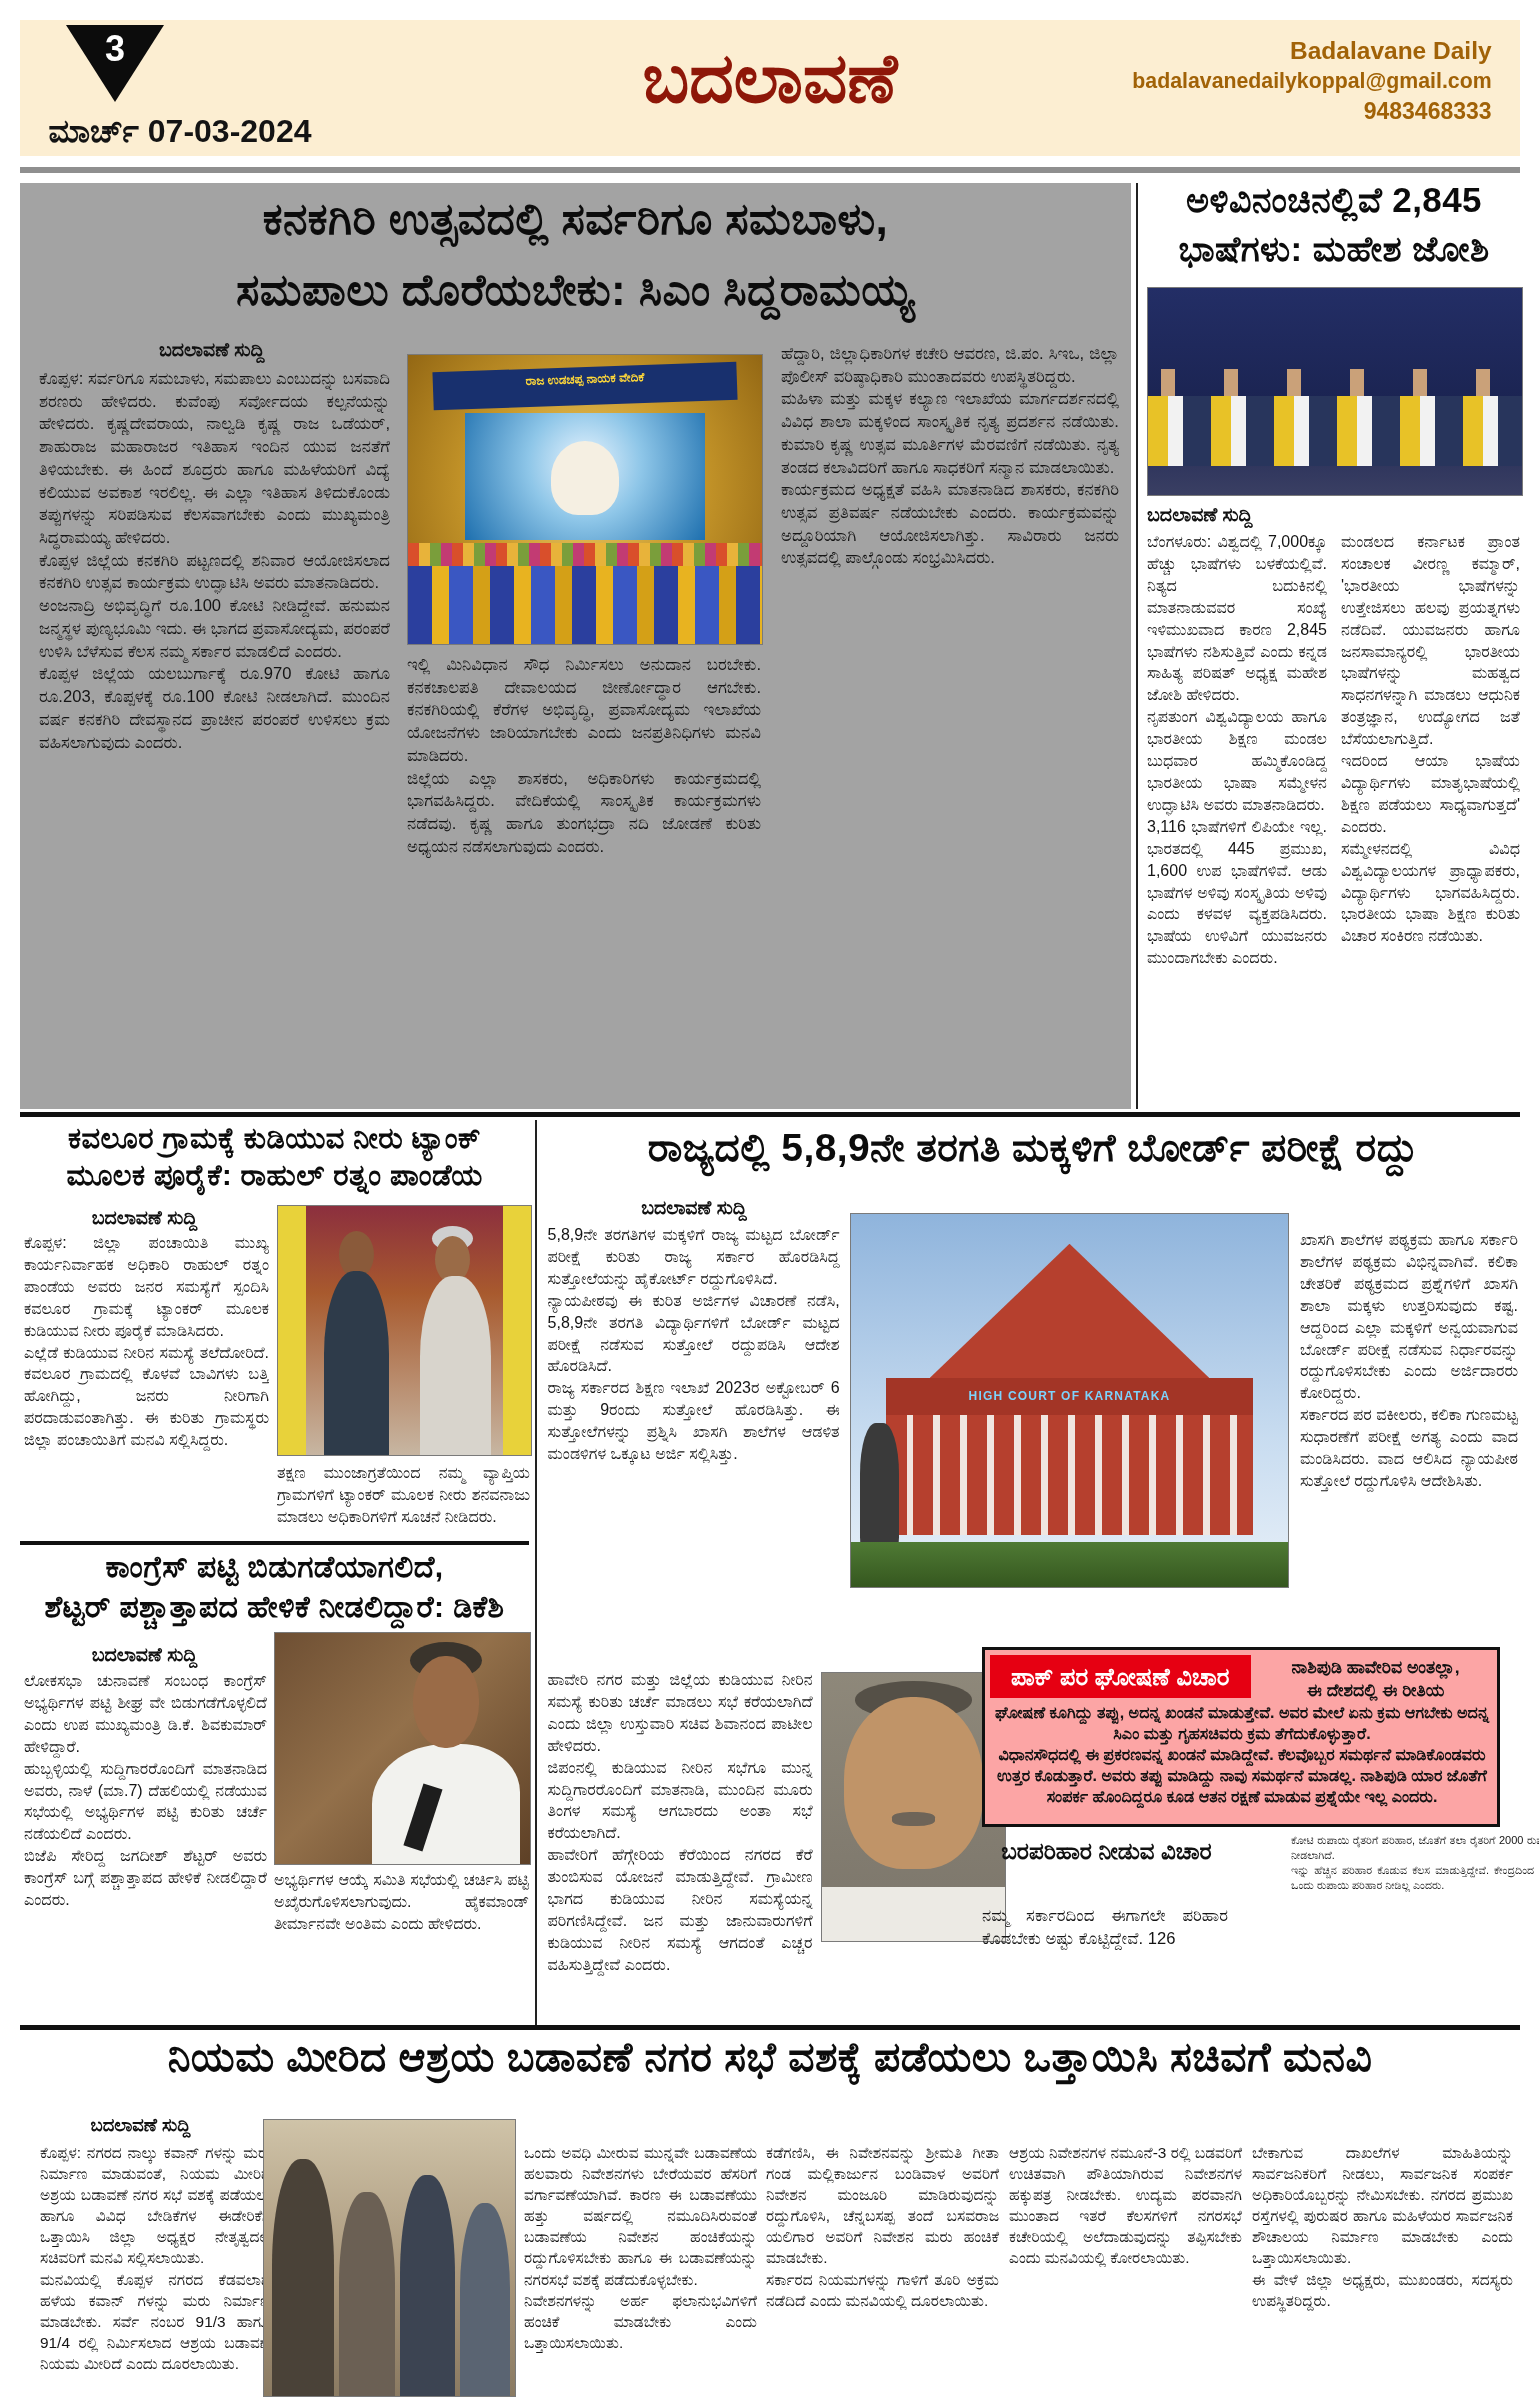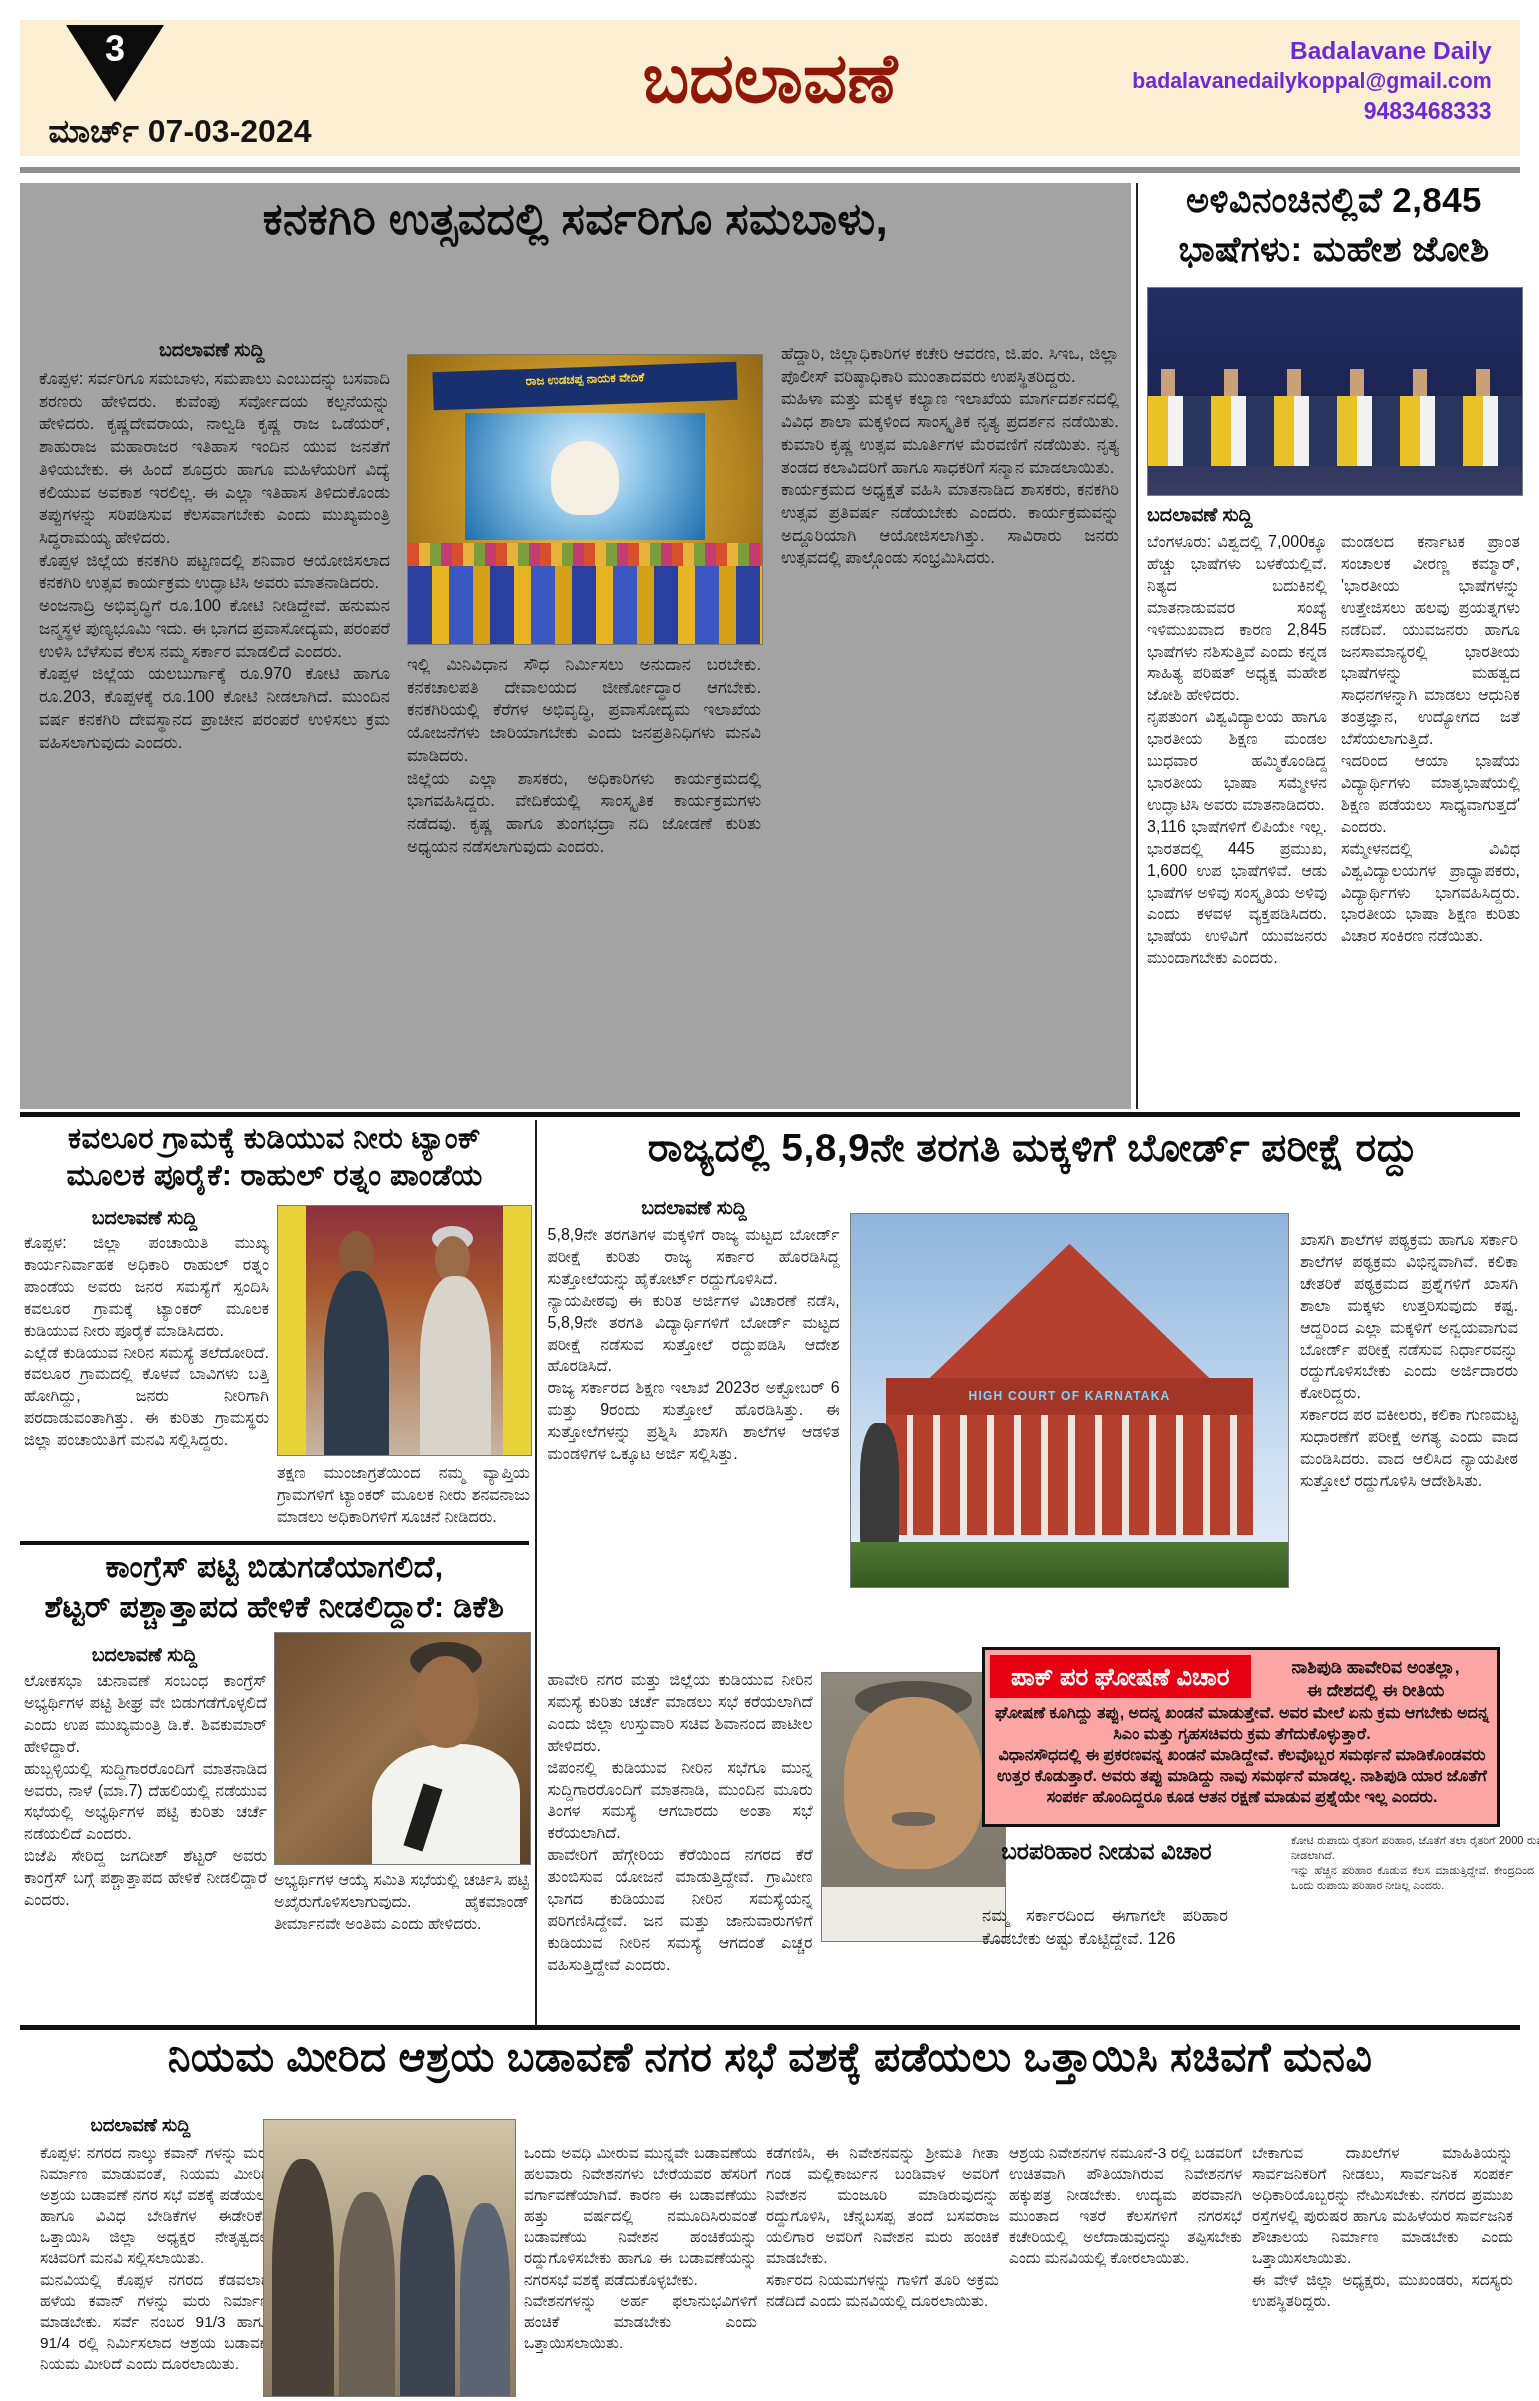--- a/index.html
+++ b/index.html
@@ -14,21 +14,21 @@
   
   #header{position:absolute;left:20px;top:20px;width:1500px;height:136px;background:#fceed2;}
   #page-tri{position:absolute;left:46px;top:4.7px;width:0;height:0;
             border-left:49px solid transparent;border-right:49px solid transparent;
             border-top:77px solid #0c0c0c;}
   #page-num{position:absolute;left:46px;top:8px;width:98px;text-align:center;
             font-size:36px;font-weight:700;color:#fff;}
   #date{position:absolute;left:28.4px;top:93px;font-size:32px;font-weight:800;color:#141414;}
   #masthead{position:absolute;left:0;top:19px;width:100%;text-align:center;
             font-size:69px;font-weight:800;color:#8e1708;}
-  #contact{position:absolute;right:28.4px;top:14.2px;text-align:right;font-weight:800;color:#6d28d9;line-height:1.35;}
+  #contact{position:absolute;right:28.4px;top:14.2px;text-align:right;font-weight:800;color:#a16207;line-height:1.35;}
   #paper-name{font-size:24.5px;} #email{font-size:21.3px;} #phone{font-size:23px;}
   #rule-header{left:20px;top:167px;width:1500px;height:5.5px;background:#8f8f8f;}
   
   #a1{position:absolute;left:20px;top:183px;width:1111px;height:926px;background:#a3a3a3;}
   #a1 .hl{left:8px;width:1095px;font-size:44px;}
   #a1-h1{top:11px;} #a1-h2{top:82px;}
   #a1-byline{left:14.2px;top:156px;width:355px;}
   #a1-c1{left:19px;top:185px;width:351px;height:730px;}
   #a1-c2{left:387px;top:471px;width:354px;height:442px;}
   #a1-c3{left:761px;top:160px;width:338px;height:752px;}
@@ -161,20 +161,21 @@
     <div id="contact">
       <div id="paper-name">Badalavane Daily</div>
       <div id="email">badalavanedailykoppal@gmail.com</div>
       <div id="phone">9483468333</div>
     </div>
   </div>
   <div class="rule" id="rule-header"></div>
 
   <div id="a1">
     <div class="hl" id="a1-h1">ಕನಕಗಿರಿ ಉತ್ಸವದಲ್ಲಿ ಸರ್ವರಿಗೂ ಸಮಬಾಳು,</div>
+    <div class="hl" id="a1-h2">ಸಮಪಾಲು ದೊರೆಯಬೇಕು: ಸಿಎಂ ಸಿದ್ದರಾಮಯ್ಯ</div>
     <div class="byline" id="a1-byline">ಬದಲಾವಣೆ ಸುದ್ದಿ</div>
     <div class="bodytext" id="a1-c1">ಕೊಪ್ಪಳ: ಸರ್ವರಿಗೂ ಸಮಬಾಳು, ಸಮಪಾಲು ಎಂಬುದನ್ನು ಬಸವಾದಿ ಶರಣರು ಹೇಳಿದರು. ಕುವೆಂಪು ಸರ್ವೋದಯ ಕಲ್ಪನೆಯನ್ನು ಹೇಳಿದರು. ಕೃಷ್ಣದೇವರಾಯ, ನಾಲ್ವಡಿ ಕೃಷ್ಣ ರಾಜ ಒಡೆಯರ್, ಶಾಹುರಾಜ ಮಹಾರಾಜರ ಇತಿಹಾಸ ಇಂದಿನ ಯುವ ಜನತೆಗೆ ತಿಳಿಯಬೇಕು. ಈ ಹಿಂದೆ ಶೂದ್ರರು ಹಾಗೂ ಮಹಿಳೆಯರಿಗೆ ವಿದ್ಯೆ ಕಲಿಯುವ ಅವಕಾಶ ಇರಲಿಲ್ಲ. ಈ ಎಲ್ಲಾ ಇತಿಹಾಸ ತಿಳಿದುಕೊಂಡು ತಪ್ಪುಗಳನ್ನು ಸರಿಪಡಿಸುವ ಕೆಲಸವಾಗಬೇಕು ಎಂದು ಮುಖ್ಯಮಂತ್ರಿ ಸಿದ್ಧರಾಮಯ್ಯ ಹೇಳಿದರು.
 ಕೊಪ್ಪಳ ಜಿಲ್ಲೆಯ ಕನಕಗಿರಿ ಪಟ್ಟಣದಲ್ಲಿ ಶನಿವಾರ ಆಯೋಜಿಸಲಾದ ಕನಕಗಿರಿ ಉತ್ಸವ ಕಾರ್ಯಕ್ರಮ ಉದ್ಘಾಟಿಸಿ ಅವರು ಮಾತನಾಡಿದರು.
 ಅಂಜನಾದ್ರಿ ಅಭಿವೃದ್ಧಿಗೆ ರೂ.100 ಕೋಟಿ ನೀಡಿದ್ದೇವೆ. ಹನುಮನ ಜನ್ಮಸ್ಥಳ ಪುಣ್ಯಭೂಮಿ ಇದು. ಈ ಭಾಗದ ಪ್ರವಾಸೋದ್ಯಮ, ಪರಂಪರೆ ಉಳಿಸಿ ಬೆಳೆಸುವ ಕೆಲಸ ನಮ್ಮ ಸರ್ಕಾರ ಮಾಡಲಿದೆ ಎಂದರು.
 ಕೊಪ್ಪಳ ಜಿಲ್ಲೆಯ ಯಲಬುರ್ಗಾಕ್ಕೆ ರೂ.970 ಕೋಟಿ ಹಾಗೂ ರೂ.203, ಕೊಪ್ಪಳಕ್ಕೆ ರೂ.100 ಕೋಟಿ ನೀಡಲಾಗಿದೆ. ಮುಂದಿನ ವರ್ಷ ಕನಕಗಿರಿ ದೇವಸ್ಥಾನದ ಪ್ರಾಚೀನ ಪರಂಪರೆ ಉಳಿಸಲು ಕ್ರಮ ವಹಿಸಲಾಗುವುದು ಎಂದರು.</div>
     <div class="ph" id="a1-photo">
       <div class="fest-banner">ರಾಜ ಉಡಚಪ್ಪ ನಾಯಕ ವೇದಿಕೆ</div>
       <div class="fest-screen">
         <div class="fest-figure"></div>
       </div>

